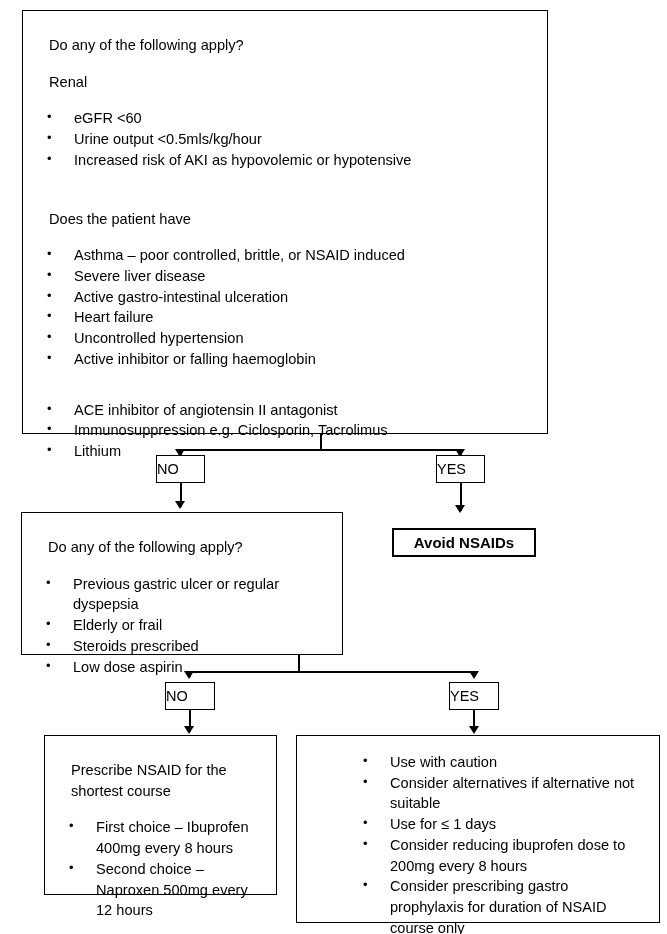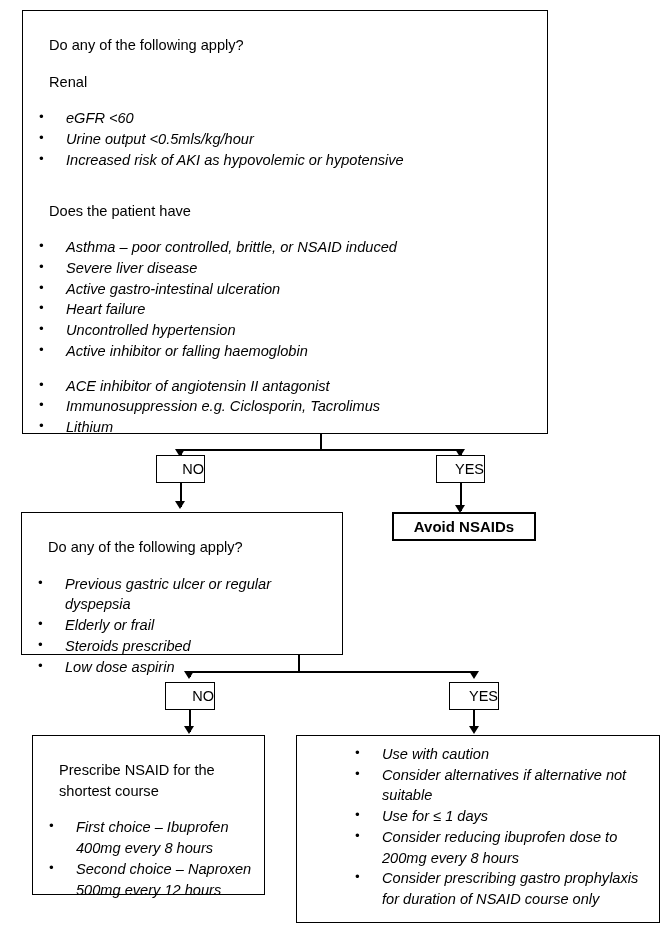--- a/index.html
+++ b/index.html
@@ -19,49 +19,49 @@
     overflow: hidden;
   }
   .box {
     position: absolute;
     box-sizing: border-box;
     border: 1.6px solid #000000;
     background: #ffffff;
   }
   .box.thick {
     border-width: 2.4px;
+    margin-top: 16px;
   }
   .label-box {
     position: absolute;
     box-sizing: border-box;
     border: 1.6px solid #000000;
     background: #ffffff;
     display: flex;
     align-items: center;
-    justify-content: flex-end;
+    justify-content: flex-start;
     font-size: 14.5px;
     line-height: 1;
   }
   .content {
     padding: 8px 10px 6px 10px;
     font-size: 14.6px;
     line-height: 1.42;
   }
   .hdr {
     margin: 16px;
     white-space: nowrap;
   }
   .hdr.wrap {
     white-space: normal;
   }
   ul.bullets {
     list-style: none;
-    margin: 0;
+    margin: 8px;
     padding: 0;
-    font-style: italic;
   }
   ul.bullets > li {
     position: relative;
     padding-left: 33px;
     margin: 0;
   }
   ul.bullets > li::before {
     content: "\2022";
     position: absolute;
     left: 6px;
@@ -179,21 +179,21 @@
   <div class="label-box" style="left:449px; top:682px; width:50px; height:28px;">
     <span>YES</span>
   </div>
 
   <div class="vline" style="left:188.5px; top:710px; height:22px;"></div>
   <div class="arrowhead" style="left:184px; top:726px;"></div>
 
   <div class="vline" style="left:473px; top:710px; height:22px;"></div>
   <div class="arrowhead" style="left:468.5px; top:726px;"></div>
 
-  <div class="box" style="left:32px; top:735px; width:233px; height:160px;">
+  <div class="box" style="left:44px; top:735px; width:233px; height:160px;">
     <div class="content">
       <p class="hdr wrap">Prescribe NSAID for the shortest course</p>
       <ul class="bullets">
         <li>First choice – Ibuprofen 400mg every 8 hours</li>
         <li>Second choice – Naproxen 500mg every 12 hours</li>
       </ul>
     </div>
   </div>
 
   <div class="box" style="left:296px; top:735px; width:364px; height:188px;padding-left:42px;">

